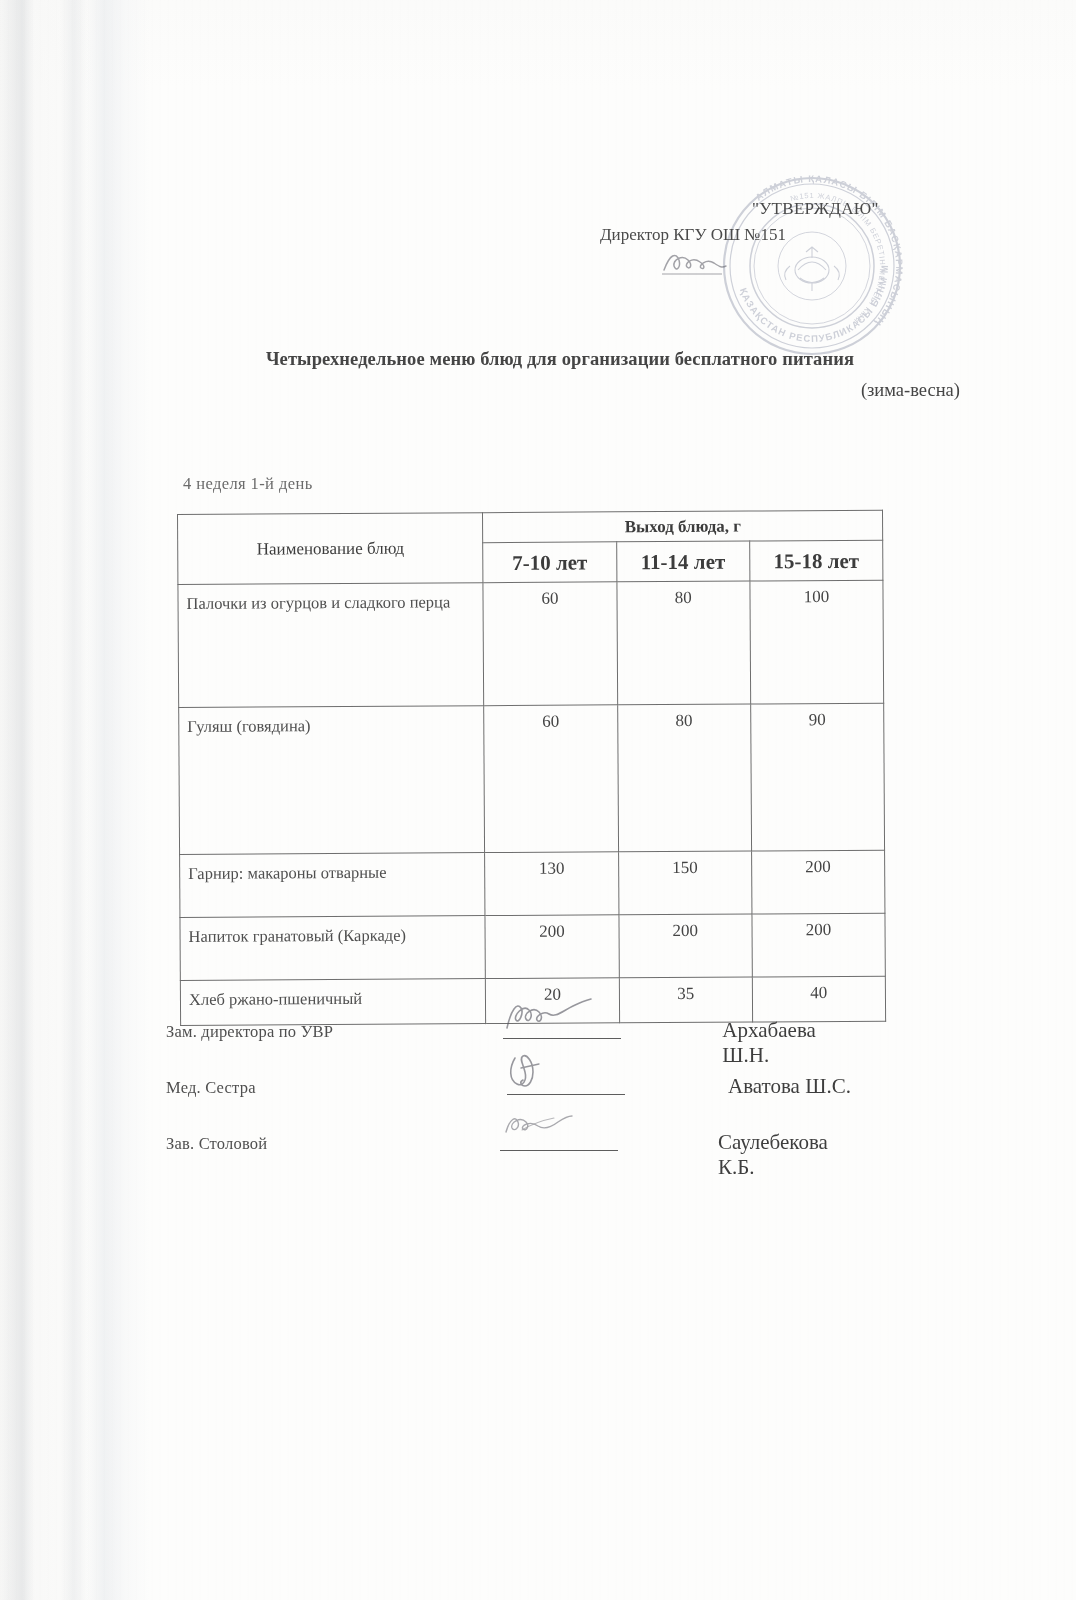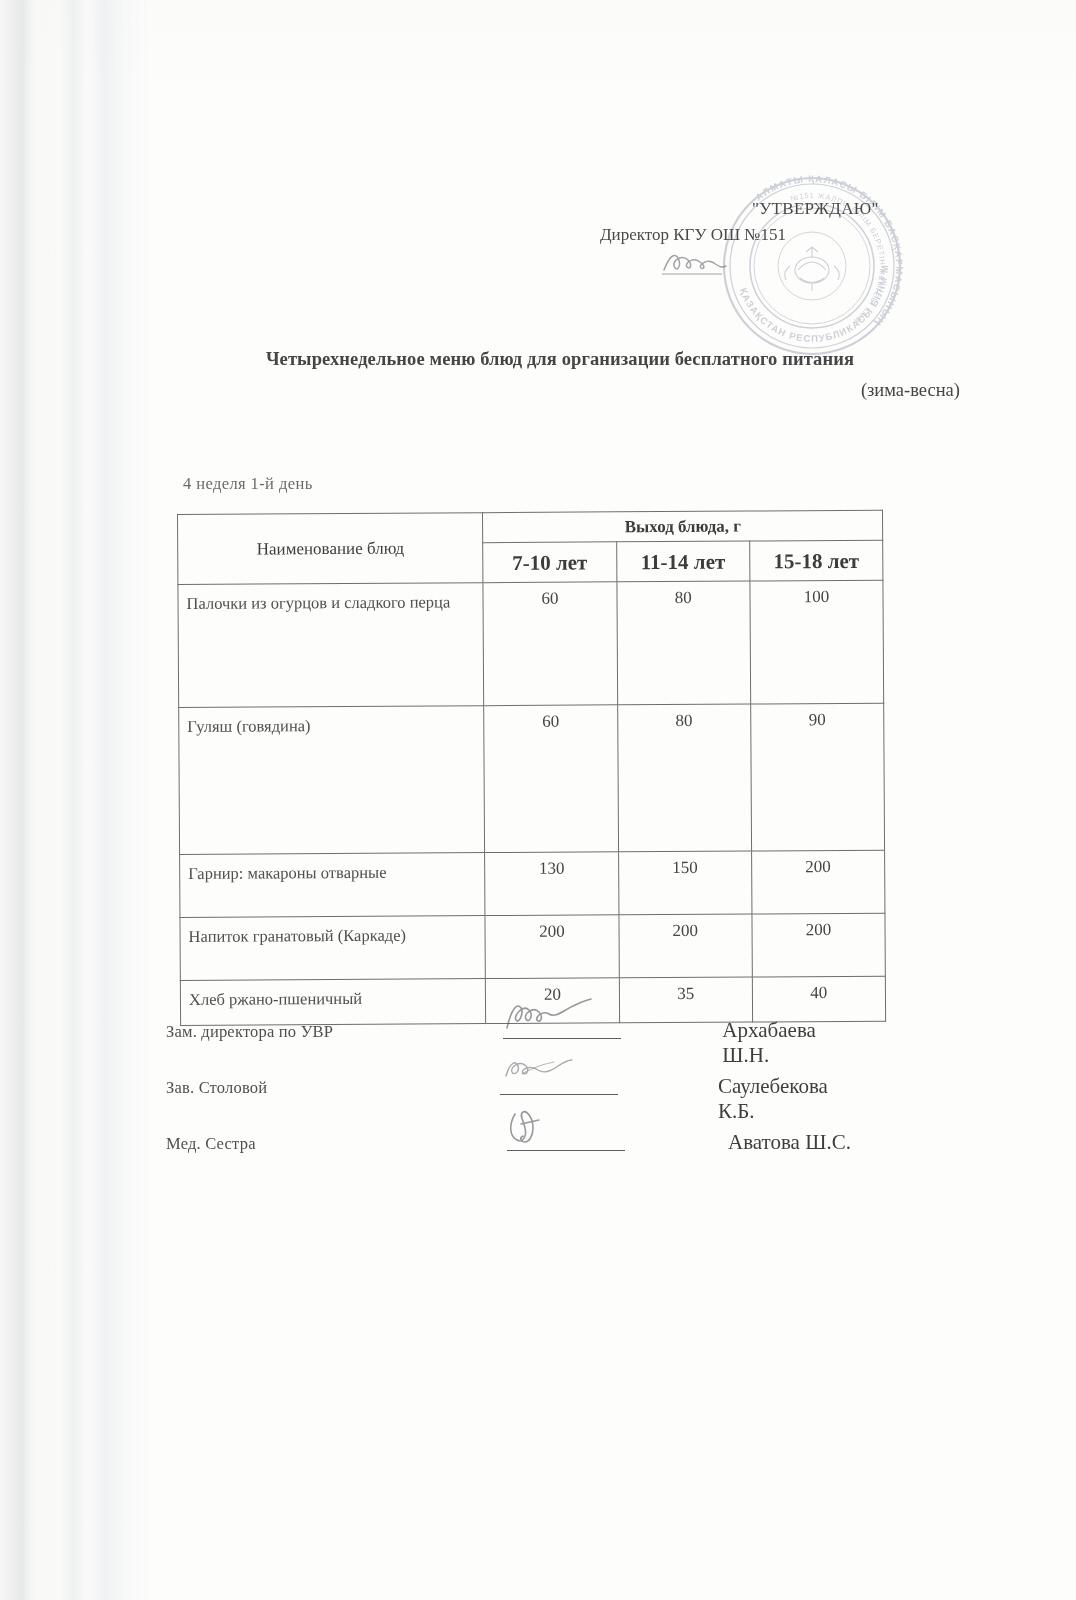--- a/index.html
+++ b/index.html
@@ -353,42 +353,42 @@
           <svg viewBox="0 0 120 48" xmlns="http://www.w3.org/2000/svg">
             <path d="M12,34 C16,16 22,8 26,14 C29,19 24,30 21,26 C18,22 28,10 34,16 C39,21 34,30 31,25 C28,20 38,12 44,18 C49,23 45,30 42,26 C40,23 48,16 54,20 C60,24 66,18 78,12 C86,8 92,6 96,5" fill="none" stroke="#55555f" stroke-width="1.6" stroke-linecap="round"></path>
           </svg>
         </div>
         <div class="sig-rule"></div>
       </div>
       <div class="sig-name">Архабаева Ш.Н.</div>
     </div>
 
     <div class="sig-row">
+      <div class="sig-role">Мед. Сестра</div>
+      <div class="sig-line-cell">
+        <div class="sig-mark">
+          <svg viewBox="0 0 120 48" xmlns="http://www.w3.org/2000/svg">
+            <path d="M16,8 C10,18 10,30 18,34 C24,37 28,30 26,22 C24,14 20,8 24,6 C28,4 34,12 34,22 C34,30 30,36 26,36 C22,36 20,32 24,30" fill="none" stroke="#55555f" stroke-width="1.6" stroke-linecap="round"></path>
+            <path d="M22,18 L40,14" fill="none" stroke="#55555f" stroke-width="1.3" stroke-linecap="round"></path>
+          </svg>
+        </div>
+        <div class="sig-rule"></div>
+      </div>
+      <div class="sig-name">Аватова Ш.С.</div>
+    </div>
+
+    <div class="sig-row">
       <div class="sig-role">Зав. Столовой</div>
       <div class="sig-line-cell">
         <div class="sig-mark">
           <svg viewBox="0 0 120 48" xmlns="http://www.w3.org/2000/svg">
             <path d="M14,26 C18,12 24,10 26,16 C28,22 22,26 20,22 C18,17 28,10 34,16 C38,20 34,26 31,23 C28,20 38,14 46,20 C52,24 58,22 66,16 C72,12 76,10 80,10" fill="none" stroke="#5b5b64" stroke-width="1.4" stroke-linecap="round" opacity=".85"></path>
             <path d="M30,24 C40,18 52,14 62,12" fill="none" stroke="#5b5b64" stroke-width="1.1" stroke-linecap="round" opacity=".7"></path>
           </svg>
         </div>
         <div class="sig-rule"></div>
       </div>
       <div class="sig-name">Саулебекова К.Б.</div>
     </div>
 
-    <div class="sig-row">
-      <div class="sig-role">Мед. Сестра</div>
-      <div class="sig-line-cell">
-        <div class="sig-mark">
-          <svg viewBox="0 0 120 48" xmlns="http://www.w3.org/2000/svg">
-            <path d="M16,8 C10,18 10,30 18,34 C24,37 28,30 26,22 C24,14 20,8 24,6 C28,4 34,12 34,22 C34,30 30,36 26,36 C22,36 20,32 24,30" fill="none" stroke="#55555f" stroke-width="1.6" stroke-linecap="round"></path>
-            <path d="M22,18 L40,14" fill="none" stroke="#55555f" stroke-width="1.3" stroke-linecap="round"></path>
-          </svg>
-        </div>
-        <div class="sig-rule"></div>
-      </div>
-      <div class="sig-name">Аватова Ш.С.</div>
-    </div>
-
   </div>
 
 </div>
 
 </body></html>

